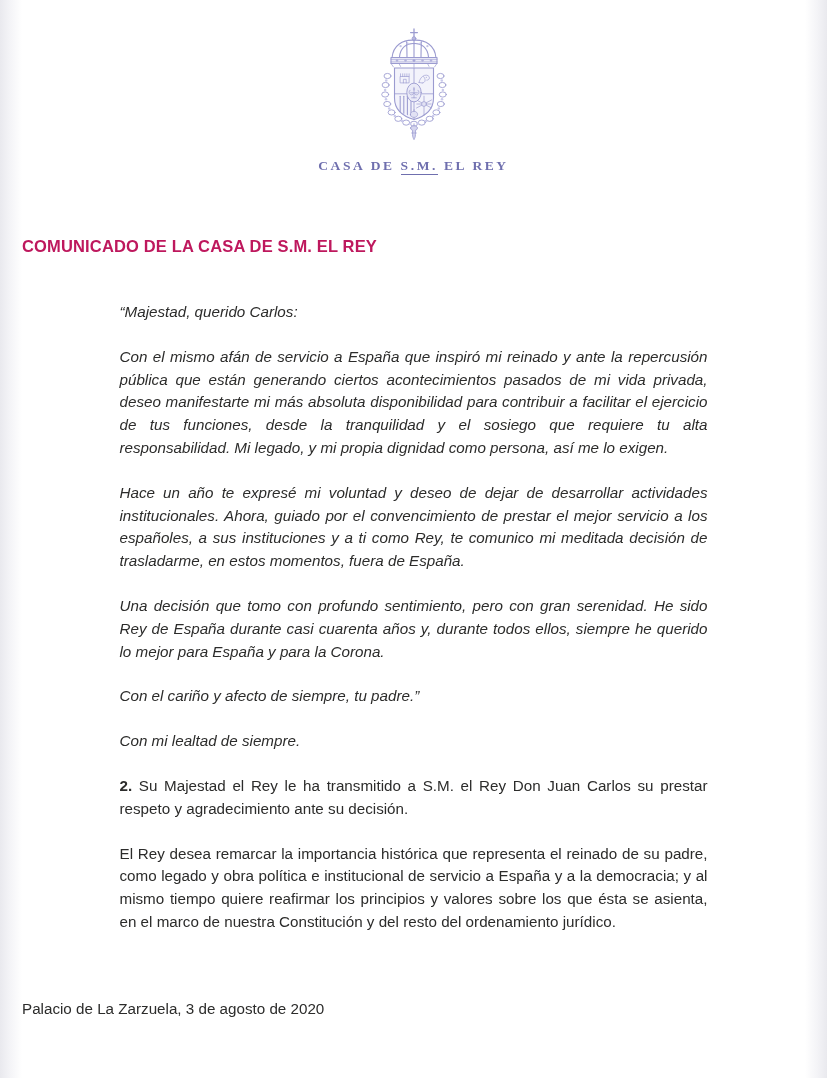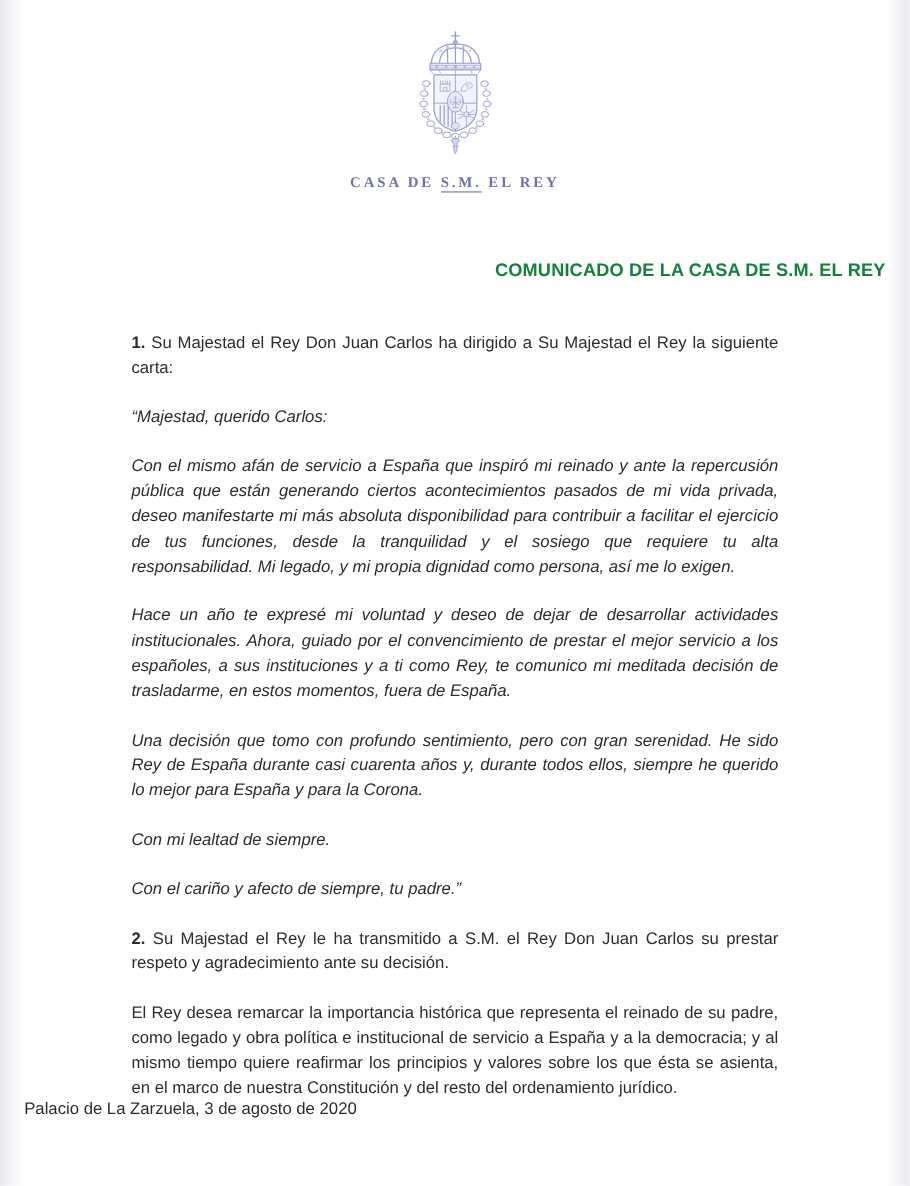--- a/index.html
+++ b/index.html
@@ -62,24 +62,24 @@
   }
   .letterhead-title .sm-underline {
     border-bottom: 1.4px solid #6f6fae;
     padding-bottom: 1px;
     margin-top: 12px;
   }
 
   
   .doc-title {
     margin-top: 63px;
-    text-align: right;
+    text-align: left;
     font-size: 16.5px;
     font-weight: 700;
-    color: #15803d;
+    color: #be185d;
     letter-spacing: 0.15px;
   }
 
   
   .body-col {
     margin: 0 auto;
     margin-top: 45px;
     width: 588px;
   }
 
@@ -242,34 +242,33 @@
 
     <div class="letterhead-title">
       <span>CASA DE </span><span class="sm-underline">S.M.</span><span> EL REY</span>
     </div>
   </header>
 
   <h1 class="doc-title">COMUNICADO DE LA CASA DE S.M. EL REY</h1>
 
   <main class="body-col">
 
-    <p class="para gap-lead"><span class="num">1.</span><span> Su Majestad el Rey Don Juan Carlos ha dirigido a Su Majestad el Rey la siguiente carta:</span></p>
 
     <p class="para italic gap-salute">“Majestad, querido Carlos:</p>
 
     <p class="para italic gap-block">Con el mismo afán de servicio a España que inspiró mi reinado y ante la repercusión pública que están generando ciertos acontecimientos pasados de mi vida privada, deseo manifestarte mi más absoluta disponibilidad para contribuir a facilitar el ejercicio de tus funciones, desde la tranquilidad y el sosiego que requiere tu alta responsabilidad. Mi legado, y mi propia dignidad como persona, así me lo exigen.</p>
 
     <p class="para italic gap-block">Hace un año te expresé mi voluntad y deseo de dejar de desarrollar actividades institucionales. Ahora, guiado por el convencimiento de prestar el mejor servicio a los españoles, a sus instituciones y a ti como Rey, te comunico mi meditada decisión de trasladarme, en estos momentos, fuera de España.</p>
 
     <p class="para italic gap-block">Una decisión que tomo con profundo sentimiento, pero con gran serenidad. He sido Rey de España durante casi cuarenta años y, durante todos ellos, siempre he querido lo mejor para España y para la Corona.</p>
 
+    <p class="para italic gap-short">Con el cariño y afecto de siempre, tu padre.”</p>
+
     <p class="para italic gap-short">Con mi lealtad de siempre.</p>
 
-    <p class="para italic gap-short">Con el cariño y afecto de siempre, tu padre.”</p>
-
     <p class="para gap-sec"><span class="num">2.</span><span> Su Majestad el Rey le ha transmitido a S.M. el Rey Don Juan Carlos su prestar respeto y agradecimiento ante su decisión.</span></p>
 
     <p class="para">El Rey desea remarcar la importancia histórica que representa el reinado de su padre, como legado y obra política e institucional de servicio a España y a la democracia; y al mismo tiempo quiere reafirmar los principios y valores sobre los que ésta se asienta, en el marco de nuestra Constitución y del resto del ordenamiento jurídico.</p>
 
   </main>
 
   <div class="footer">Palacio de La Zarzuela, 3 de agosto de 2020</div>
 
 </div>
 

